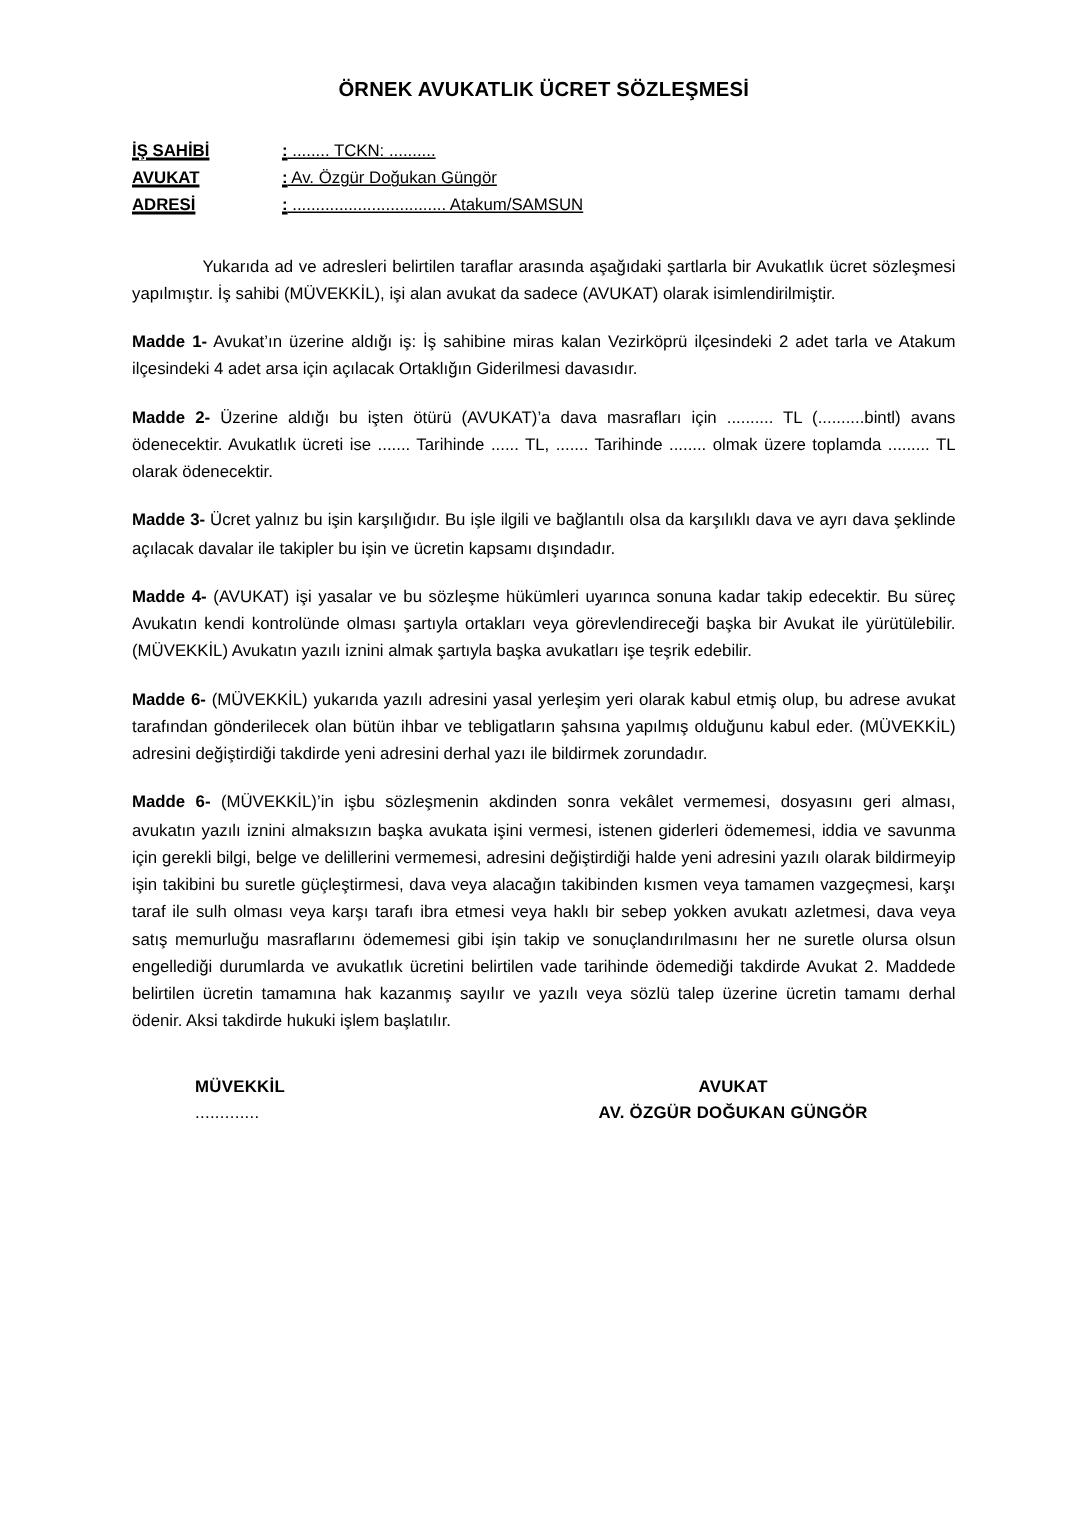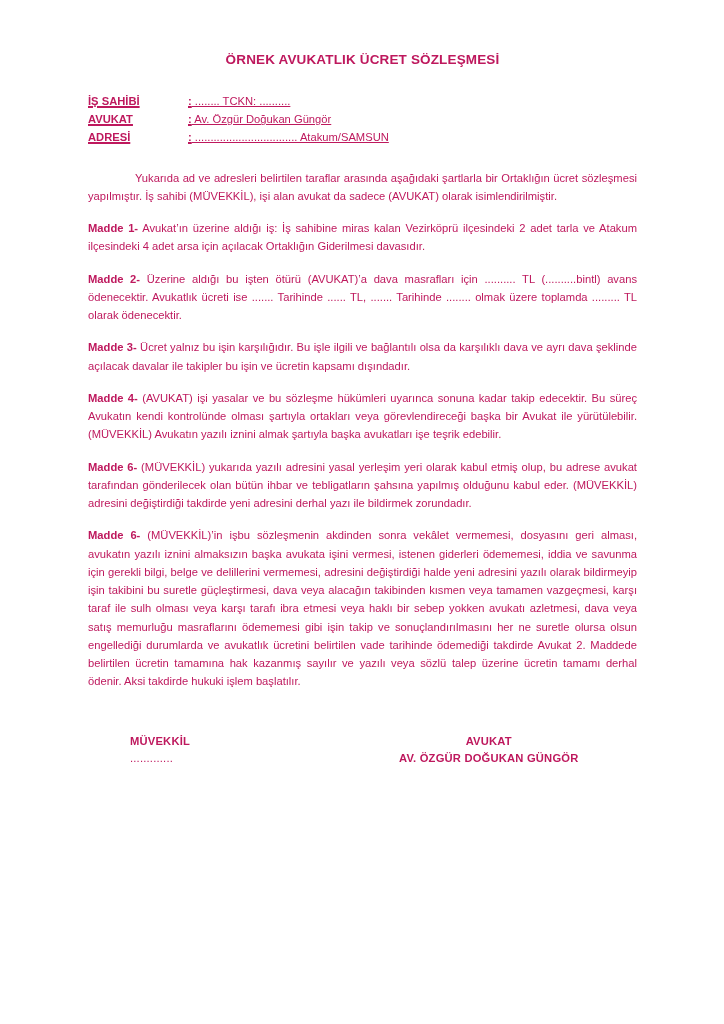--- a/index.html
+++ b/index.html
@@ -11,21 +11,21 @@
   .page {
     position: relative;
     width: 724px;
     height: 820px;
     margin: 0 auto;
     background: #ffffff;
     box-sizing: border-box;
     padding: 16px;
     overflow: hidden;
     font-family: "Liberation Sans", sans-serif;
-    color: #be185d;
+    color: #000000;
     -webkit-font-smoothing: antialiased;
   }
   .content {
     position: absolute;
     left: 88px;
     top: 52px;
     width: 549px;
   }
 
   
@@ -102,21 +102,20 @@
   }
   .sig-right {
     width: 54%;
     text-align: center;
     box-sizing: border-box;
   }
   .sig-title {
     font-weight: bold;
     line-height: 1.55;
     letter-spacing: 0.2px;
-    margin-top: 16px;
   }
   .sig-line {
     line-height: 1.6;
     letter-spacing: 0.2px;
   }
   .sig-right .sig-name {
     font-weight: bold;
     line-height: 1.6;
     letter-spacing: 0.2px;
   }
@@ -145,21 +144,21 @@
       </div>
 
       <div class="party-row">
         <span class="party-label">ADRESİ</span>
         <span class="party-label" style="width:auto;flex:0 0 auto;">:</span>
         <span class="party-value"> ................................. Atakum/SAMSUN</span>
       </div>
 
     </div>
 
-    <p class="para indent">Yukarıda ad ve adresleri belirtilen taraflar arasında aşağıdaki şartlarla bir Ortaklığın ücret sözleşmesi yapılmıştır. İş sahibi (MÜVEKKİL), işi alan avukat da sadece (AVUKAT) olarak isimlendirilmiştir.</p>
+    <p class="para indent">Yukarıda ad ve adresleri belirtilen taraflar arasında aşağıdaki şartlarla bir Avukatlık ücret sözleşmesi yapılmıştır. İş sahibi (MÜVEKKİL), işi alan avukat da sadece (AVUKAT) olarak isimlendirilmiştir.</p>
 
     <p class="para">
       <span class="clause">Madde 1-</span><span> Avukat’ın üzerine aldığı iş: İş sahibine miras kalan Vezirköprü ilçesindeki 2 adet tarla ve Atakum ilçesindeki 4 adet arsa için açılacak Ortaklığın Giderilmesi davasıdır.</span>
     </p>
 
     <p class="para">
       <span class="clause">Madde 2-</span><span> Üzerine aldığı bu işten ötürü (AVUKAT)’a dava masrafları için .......... TL (..........bintl) avans ödenecektir. Avukatlık ücreti ise ....... Tarihinde ...... TL, ....... Tarihinde ........ olmak üzere toplamda ......... TL olarak ödenecektir.</span>
     </p>
 
     <p class="para">

